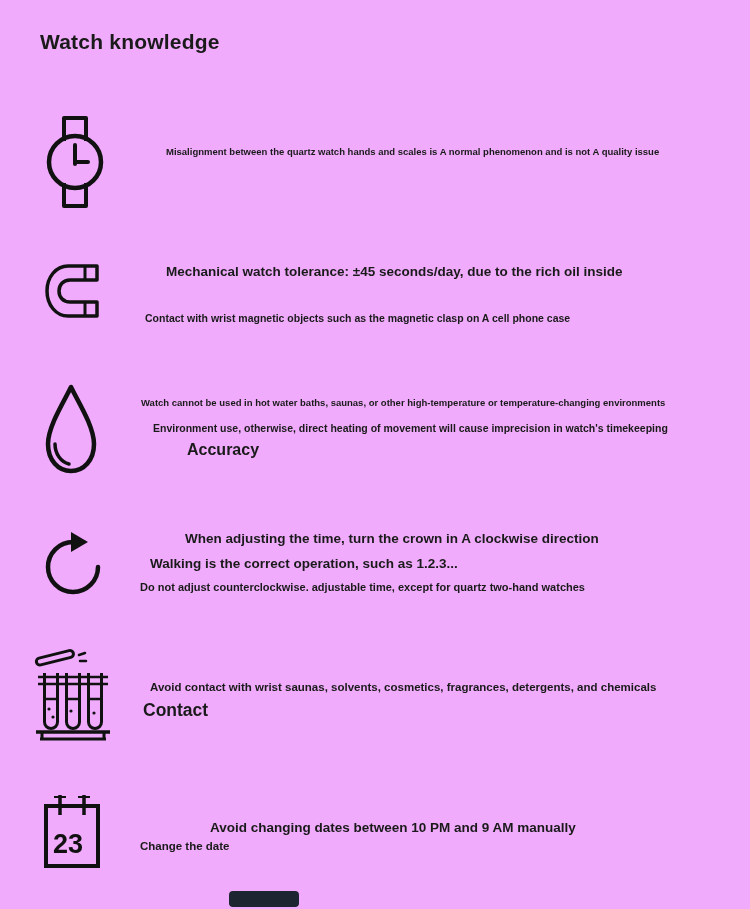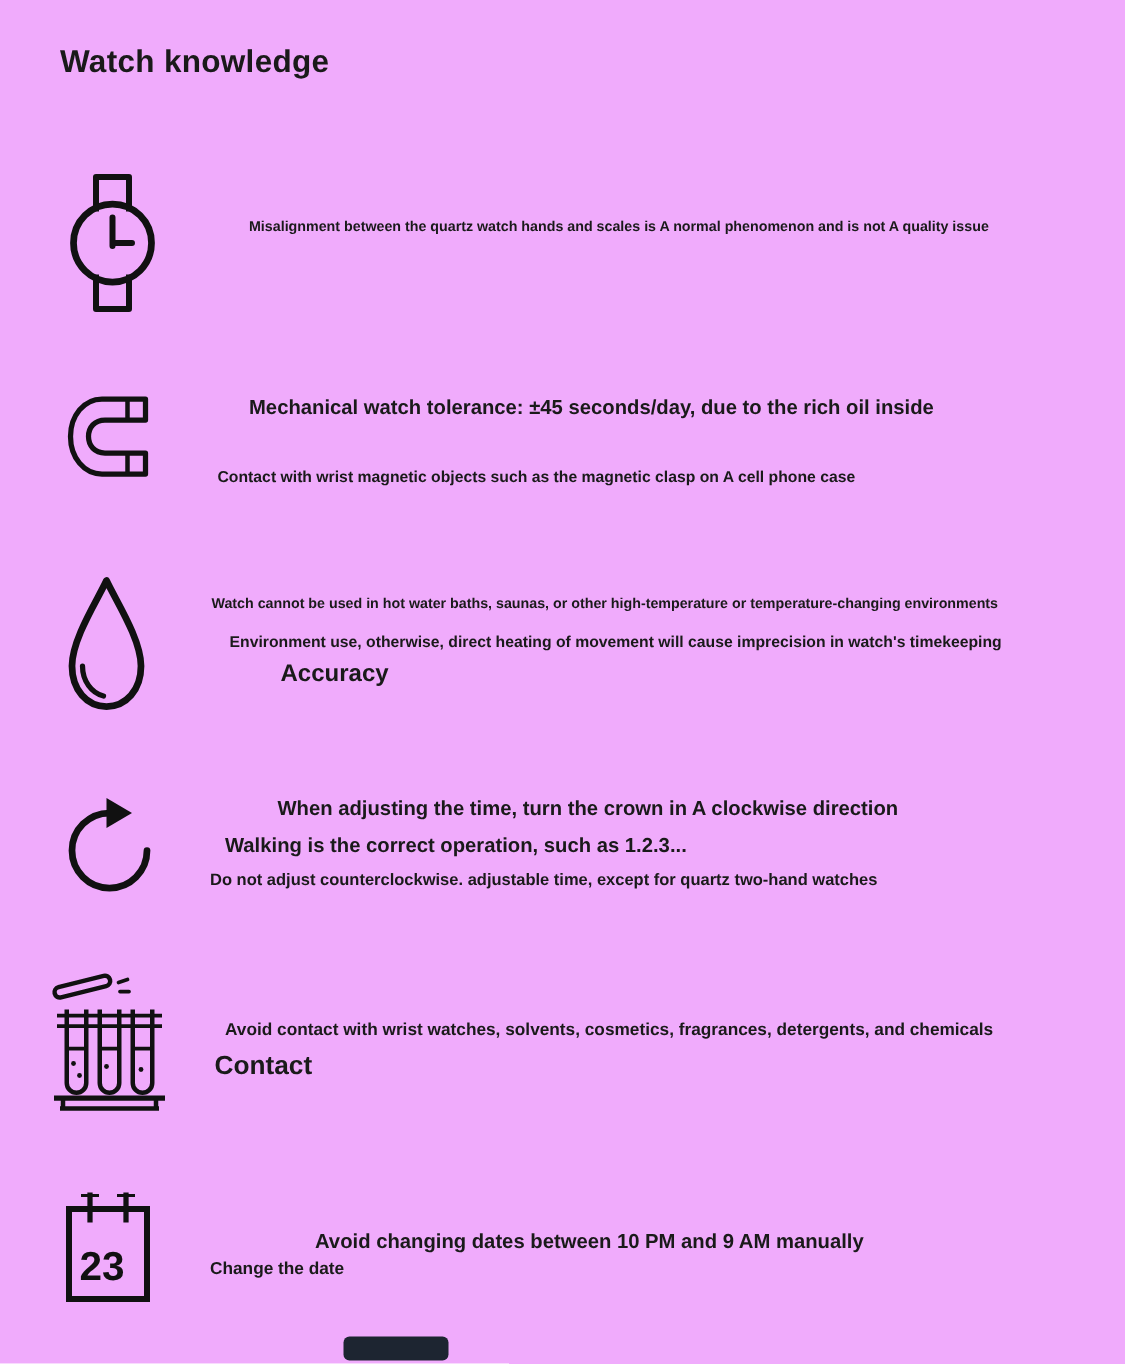--- a/index.html
+++ b/index.html
@@ -102,21 +102,21 @@
       <path class="stroke" d="M10.5,56 H23.5 M32.5,56 H45.5 M54.5,56 H67.5" stroke-width="2.5"></path>
       <circle cx="15" cy="66" r="1.6" fill="#111111"></circle>
       <circle cx="19" cy="74" r="1.6" fill="#111111"></circle>
       <circle cx="37" cy="68" r="1.6" fill="#111111"></circle>
       <circle cx="60" cy="70" r="1.6" fill="#111111"></circle>
       <path class="stroke" d="M2,89 H76" stroke-width="3.5"></path>
       <path class="stroke" d="M8,89 V96 M70,89 V96" stroke-width="3"></path>
       <path class="stroke" d="M6,96 H72" stroke-width="3"></path>
     </svg>
   </div>
-  <div class="ln s5a">Avoid contact with wrist watches, solvents, cosmetics, fragrances, detergents, and chemicals</div>
+  <div class="ln s5a">Avoid contact with wrist saunas, solvents, cosmetics, fragrances, detergents, and chemicals</div>
   <div class="ln s5b">Contact</div>
 
   <div class="icon" id="ic6">
     <svg viewBox="0 0 64 83" xmlns="http://www.w3.org/2000/svg">
       <rect class="stroke" x="6" y="17" width="52" height="60" stroke-width="4"></rect>
       <path class="stroke" d="M20,6 V26 M44,6 V26" stroke-width="3.5"></path>
       <path class="stroke" d="M14,8 H26 M38,8 H50" stroke-width="2"></path>
       <text x="13" y="64" font-size="27" font-weight="600" fill="#111111" font-family="Liberation Sans, sans-serif">23</text>
     </svg>
   </div>

